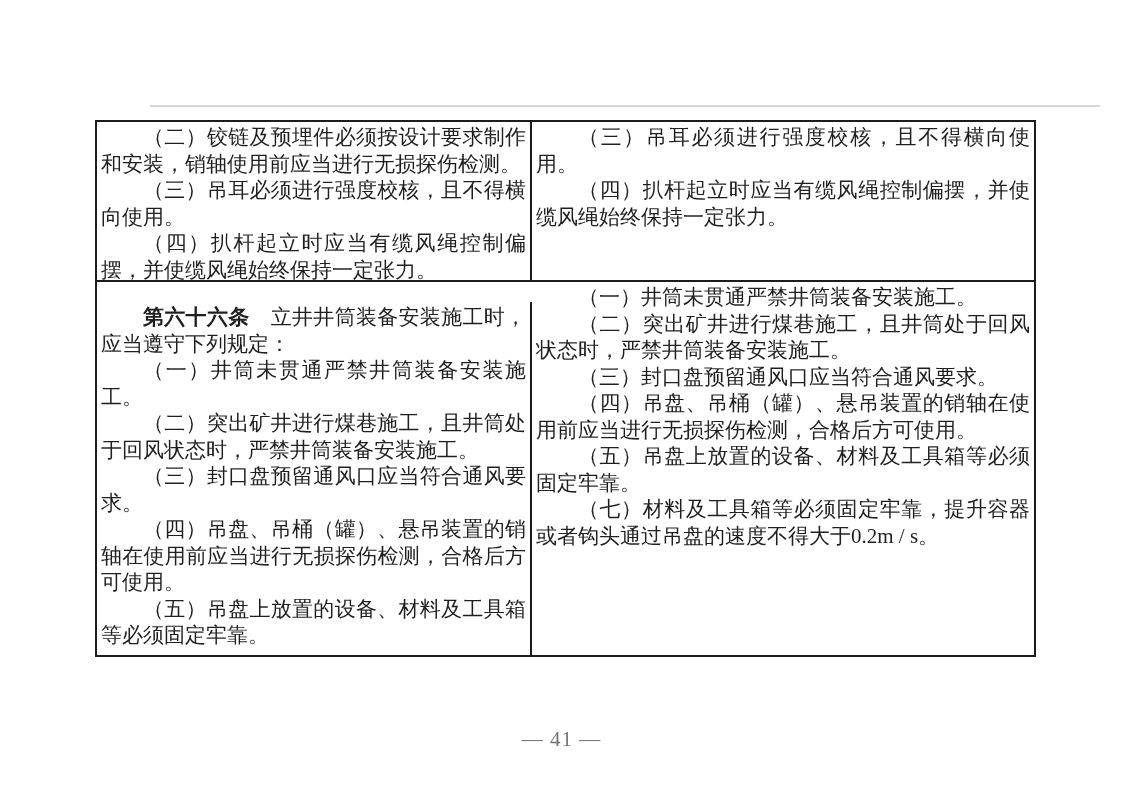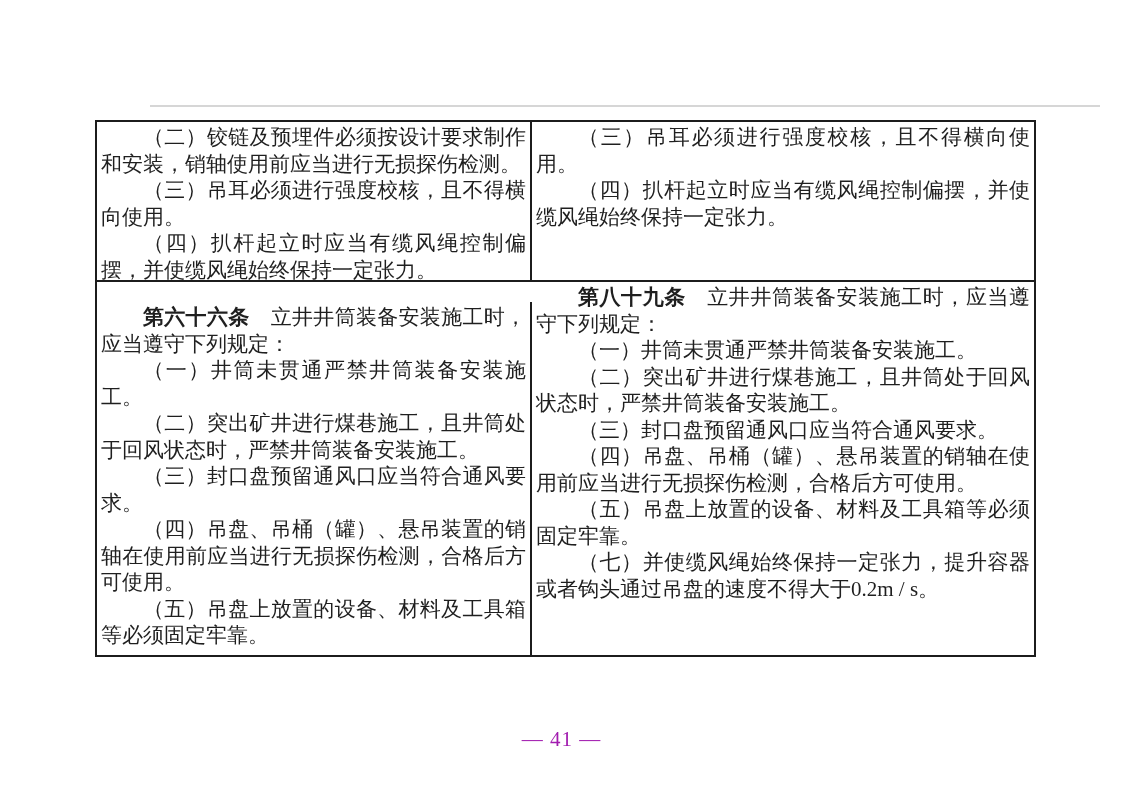--- a/index.html
+++ b/index.html
@@ -54,21 +54,21 @@
   }
   .para span { white-space: pre-wrap; }
   .para .b { font-weight: bold; }
   .pageno {
     position: absolute;
     left: 0;
     right: 0;
     top: 727px;
     text-align: center;
     font-size: 21px;
-    color: #a21caf;
+    color: #737373;
     letter-spacing: 1px;
   }
 </style>
 </head>
 <body>
 
 <div class="page" style="color: rgb(31, 31, 31);">
 
   <div class="artifact-line" style="background: rgb(214, 214, 214);"></div>
 
@@ -84,25 +84,24 @@
       </div>
     <div class="cell r1 c0" style="border-color: rgb(28, 28, 28); margin-top: 20px;">
         <p class="para"><span class="b">第六十六条</span><span>　立井井筒装备安装施工时，应当遵守下列规定：</span></p>
         <p class="para"><span>（一）井筒未贯通严禁井筒装备安装施工。</span></p>
         <p class="para"><span>（二）突出矿井进行煤巷施工，且井筒处于回风状态时，严禁井筒装备安装施工。</span></p>
         <p class="para"><span>（三）封口盘预留通风口应当符合通风要求。</span></p>
         <p class="para"><span>（四）吊盘、吊桶（罐）、悬吊装置的销轴在使用前应当进行无损探伤检测，合格后方可使用。</span></p>
         <p class="para"><span>（五）吊盘上放置的设备、材料及工具箱等必须固定牢靠。</span></p>
       </div>
     <div class="cell r1 c1">
-        <p class="para"><span class="b">第八十九条</span><span>　立井井筒装备安装施工时，应当遵守下列规定：</span></p>
         <p class="para"><span>（一）井筒未贯通严禁井筒装备安装施工。</span></p>
         <p class="para"><span>（二）突出矿井进行煤巷施工，且井筒处于回风状态时，严禁井筒装备安装施工。</span></p>
         <p class="para"><span>（三）封口盘预留通风口应当符合通风要求。</span></p>
         <p class="para"><span>（四）吊盘、吊桶（罐）、悬吊装置的销轴在使用前应当进行无损探伤检测，合格后方可使用。</span></p>
         <p class="para"><span>（五）吊盘上放置的设备、材料及工具箱等必须固定牢靠。</span></p>
-        <p class="para"><span>（七）并使缆风绳始终保持一定张力，提升容器或者钩头通过吊盘的速度不得大于0.2m / s。</span></p>
+        <p class="para"><span>（七）材料及工具箱等必须固定牢靠，提升容器或者钩头通过吊盘的速度不得大于0.2m / s。</span></p>
       </div>
   </div>
 
   <div class="pageno">—  41  —</div>
 
 </div>
 
 </body></html>

